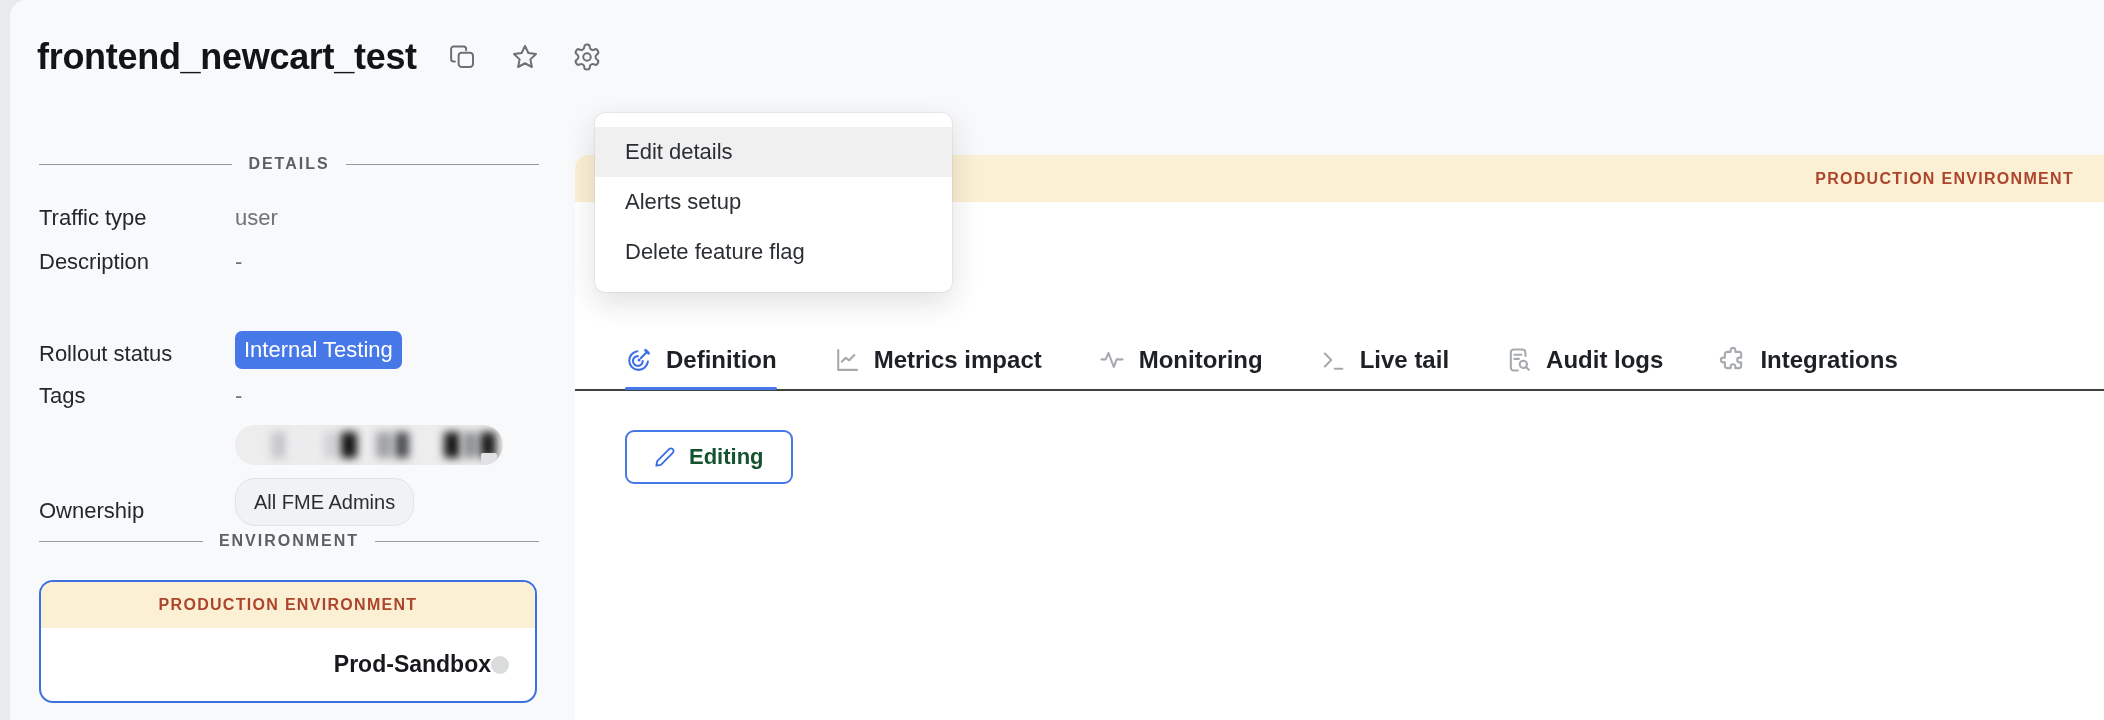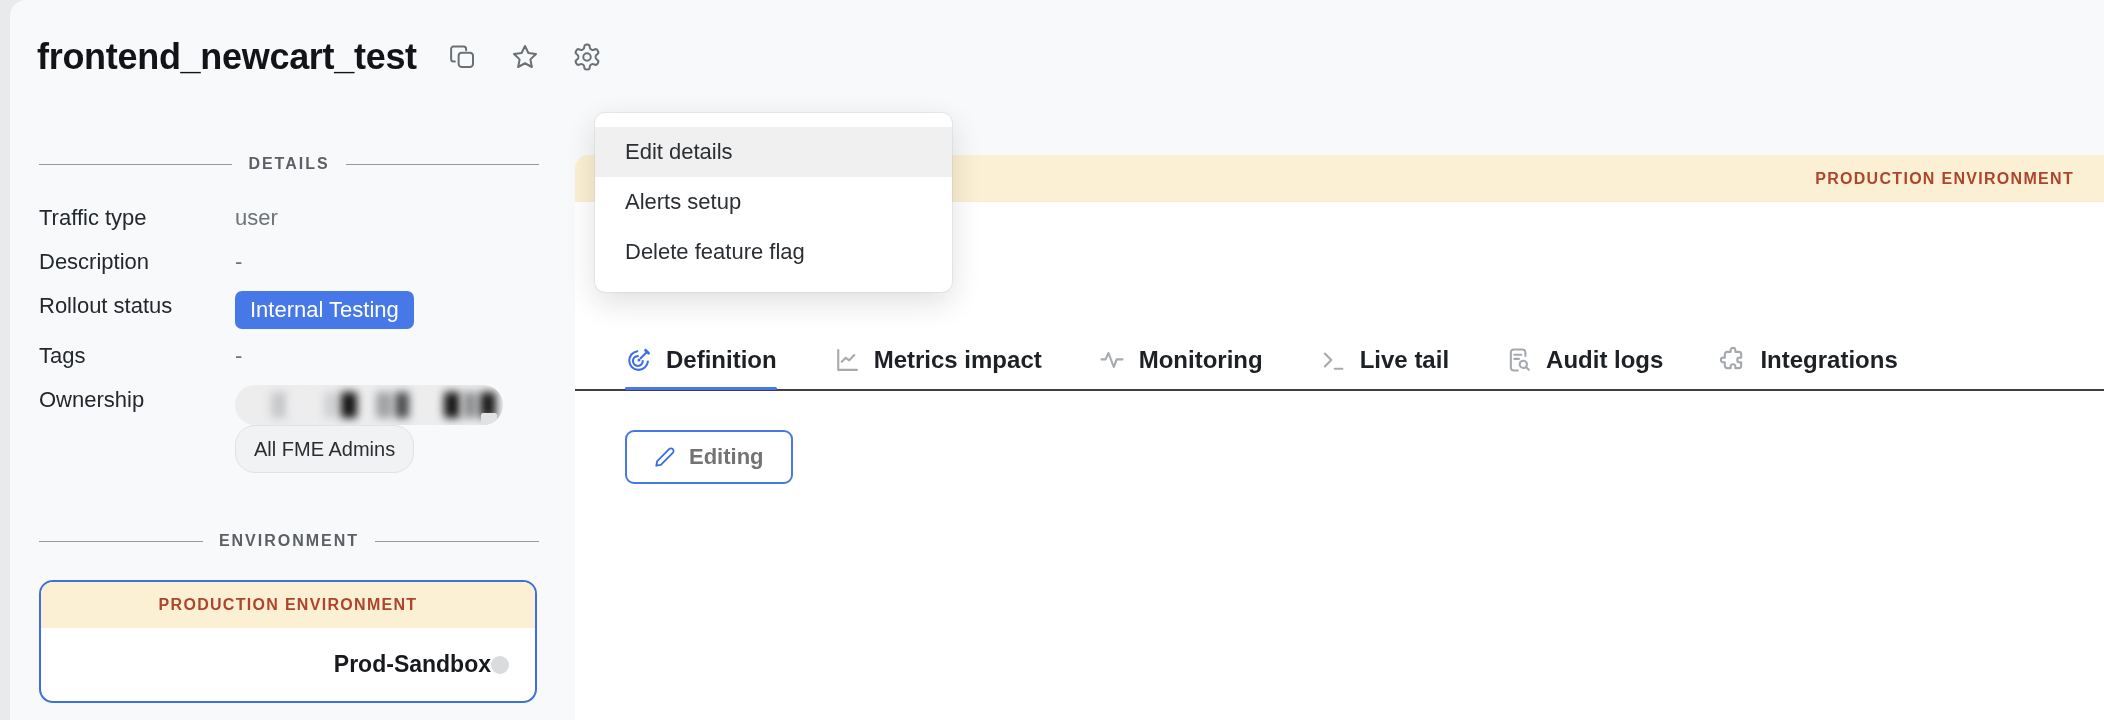--- a/index.html
+++ b/index.html
@@ -26,35 +26,35 @@
                font-size:22px; color:#2b2f34; cursor:pointer; }
   .menu-item.highlighted { background:#f0f0f1; }
 
   
   .section-heading { display:flex; align-items:center; gap:16px; width:500px; }
   .section-heading .line { flex:1; height:1px; background:#97999c; }
   .section-heading .txt { font-size:16px; font-weight:700; letter-spacing:2px; color:#5c6064; }
 
   .details-section { position:absolute; left:29px; top:155px; width:500px; }
   .detail-rows { margin-top:30px; }
-  .detail-row { display:flex; align-items:flex-start; margin-bottom:14px; min-height:30px; }
+  .detail-row { display:flex; align-items:flex-end; margin-bottom:14px; min-height:30px; }
   .detail-row .lbl { width:196px; font-size:22px; color:#24282c; line-height:30px; }
   .detail-row .val { font-size:22px; color:#6d7378; line-height:30px; }
 
   .status-badge { display:inline-block; background:#4678e8; color:#ffffff; font-size:22px;
-                  line-height:1; padding:8px 15px; border-radius:7px; }
+                  line-height:1; padding:8px 9px; border-radius:7px;margin-top:40px; }
   .detail-row.badge-row { margin-bottom:12px; }
 
   .owner-pill { position:relative; width:268px; height:40px; background:#ededee; border-radius:20px;
                 display:flex; align-items:center; gap:3px; padding:0 20px 0 36px; overflow:hidden; }
   .owner-pill .blk { height:26px; border-radius:2px; filter:blur(4px); flex:none; }
   .owner-pill .sp { width:13px; flex:none; }
   .owner-pill .corner { position:absolute; right:6px; bottom:0; width:16px; height:12px;
                         background:#e2e2e4; filter:none; border-radius:2px; }
-  .owner-chip { display:inline-block; padding:8px 18px; background:#f1f2f3;
+  .owner-chip { display:inline-block; margin-top:13px; padding:8px 18px; background:#f1f2f3;
                 border:1px solid #e1e2e4; border-radius:20px; font-size:20px; color:#2a2e32; }
 
   .env-section { position:absolute; left:29px; top:532px; width:500px; }
   .env-card { margin-top:30px; width:498px; height:123px; background:#ffffff;
               border:2px solid #3e6fe0; border-radius:14px; overflow:hidden; }
   .env-card-banner { height:46px; background:#fbf0d3; display:flex; align-items:center;
                      justify-content:center; color:#ac452c; font-size:16px; font-weight:700;
                      letter-spacing:1.3px; }
   .env-card-body { height:73px; display:flex; align-items:center; justify-content:flex-end;
                    padding:0 26px; }
@@ -75,21 +75,21 @@
   .tab { position:relative; height:100%; display:flex; align-items:center; gap:13px;
          font-size:24px; font-weight:700; color:#1d2125; cursor:pointer; }
   .tab svg { width:28px; height:28px; fill:none; stroke:#a6aaaf; stroke-width:1.8;
              stroke-linecap:round; stroke-linejoin:round; }
   .tab.active svg { stroke:#3f6fe8; }
   .tab.active::after { content:""; position:absolute; left:0; right:0; bottom:-1px; height:3px;
                        background:#4678e8; border-radius:2px; }
 
   .editing-btn { position:absolute; left:50px; top:228px; height:54px; display:inline-flex;
                  align-items:center; gap:13px; padding:0 27px; background:#ffffff;
-                 border:2px solid #4678e8; border-radius:9px; color:#737373; font-size:22px;
+                 border:2px solid #4678e8; border-radius:9px; color:#14532d; font-size:22px;
                  font-weight:700; font-family:"Liberation Sans", sans-serif; cursor:pointer; }
   .editing-btn svg { width:22px; height:22px; fill:none; stroke:#3a6ce2; stroke-width:2;
                      stroke-linecap:round; stroke-linejoin:round; }
 </style>
 </head>
 <body>
 
 <div class="app">
   <div class="page">
 

